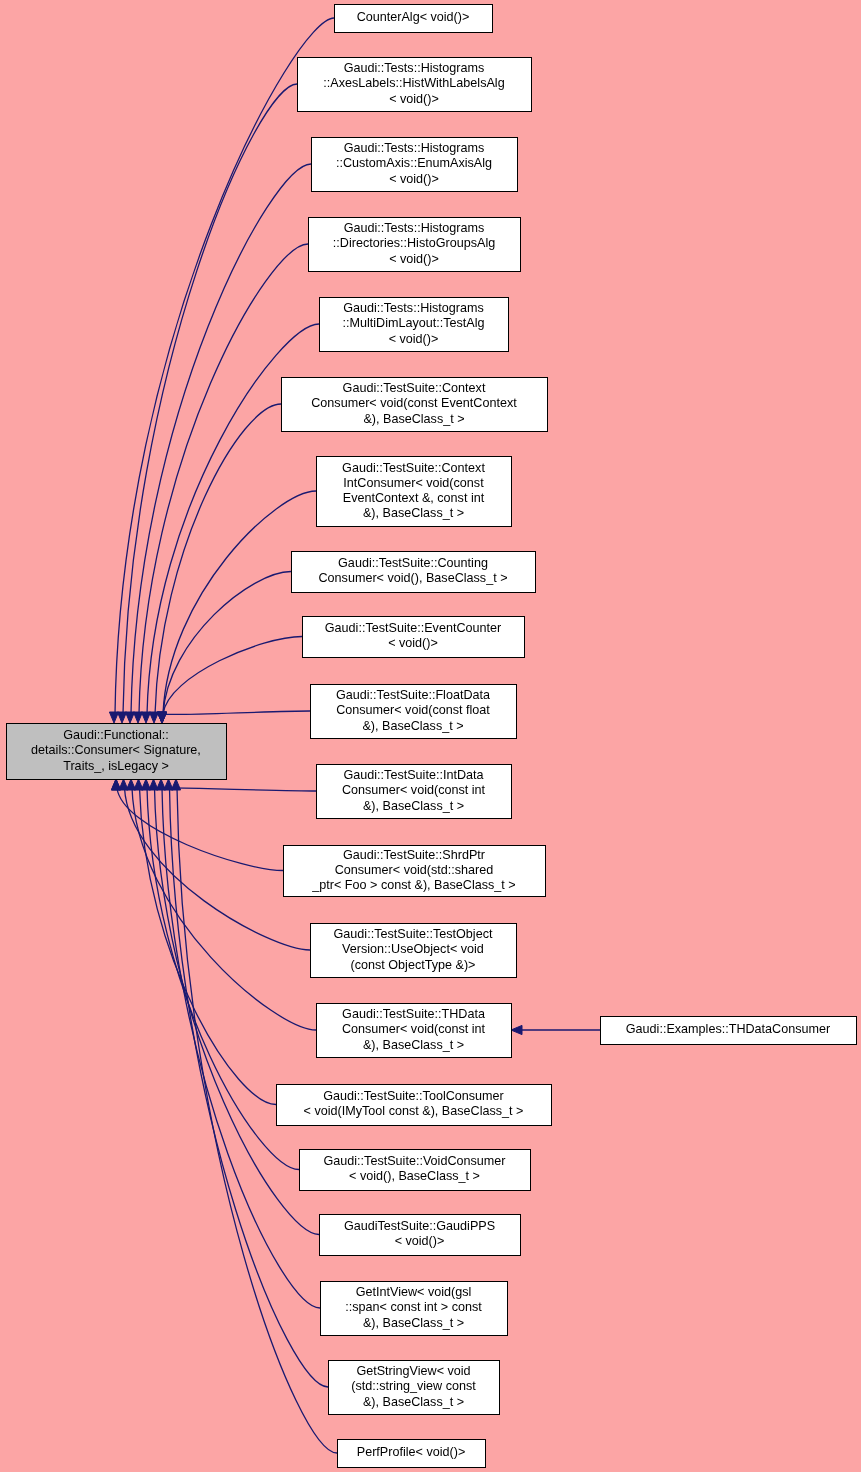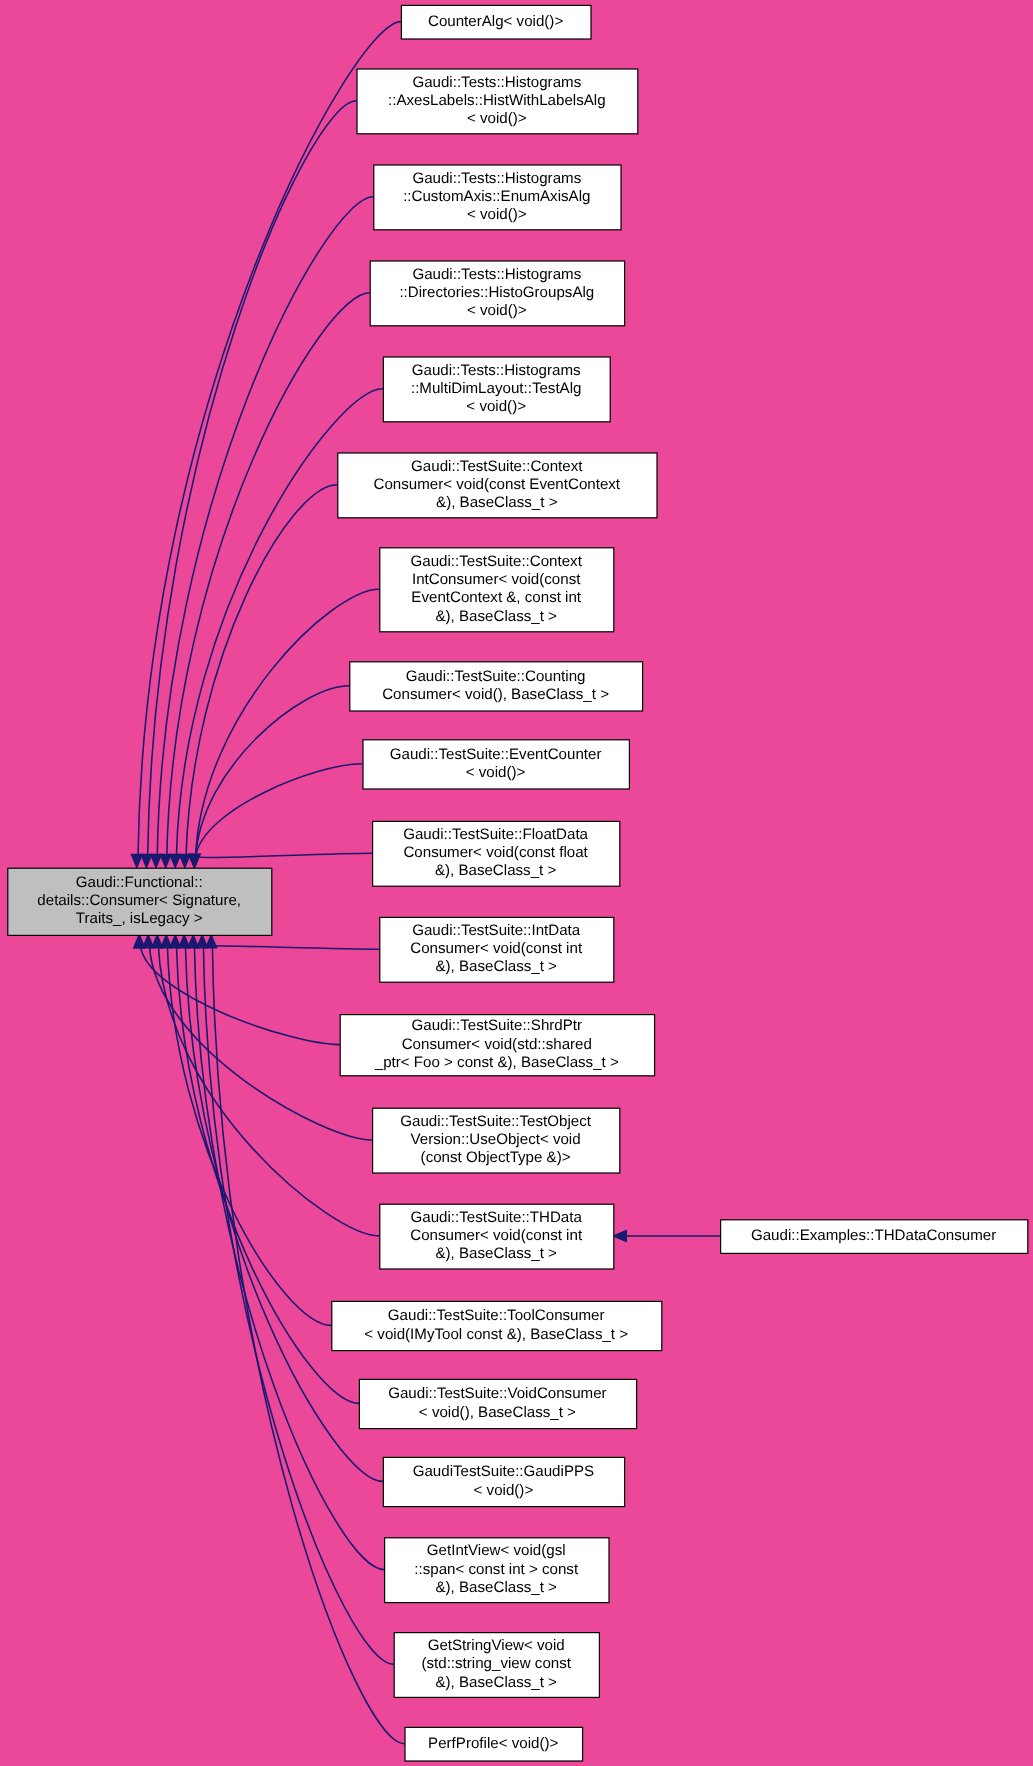--- a/index.html
+++ b/index.html
@@ -4,21 +4,21 @@
 <style>
   html, body {
     margin: 0;
     padding: 0;
     background: #ffffff;
   }
   #diagram-root {
     position: relative;
     width: 861px;
     height: 1472px;
-    background: #ec4899;
+    background: #fca5a5;
     font-family: "Liberation Sans", sans-serif;
   }
   svg.graph {
     display: block;
     width: 861px;
     height: 1472px;
   }
   .node-box {
     fill: #ffffff;
     stroke: #000000;

